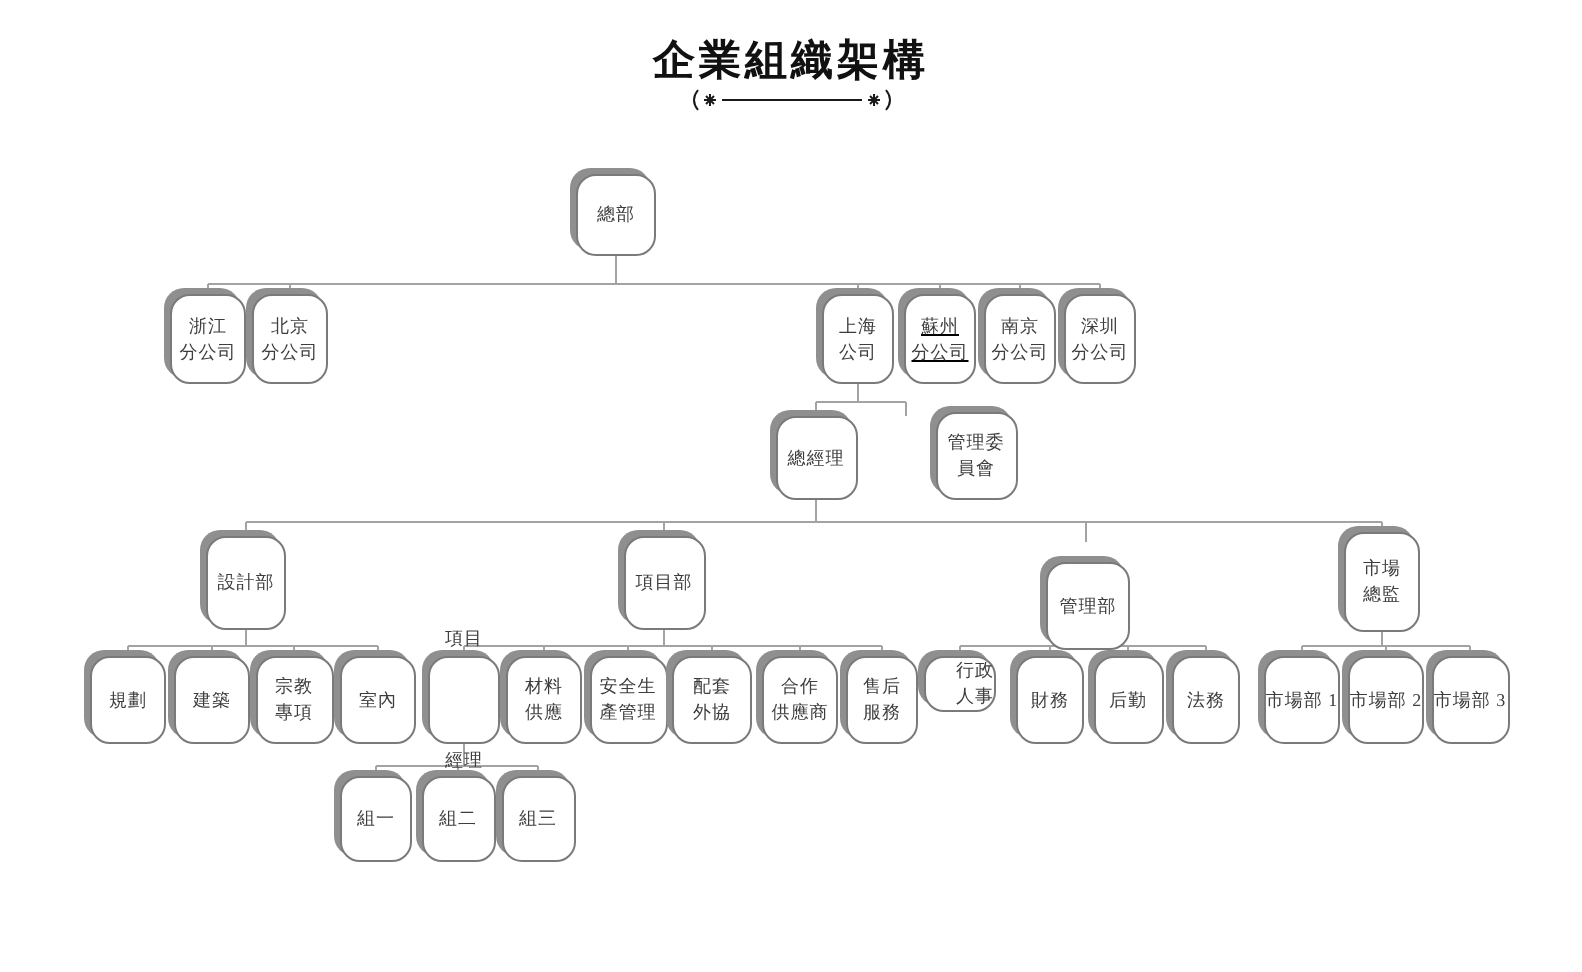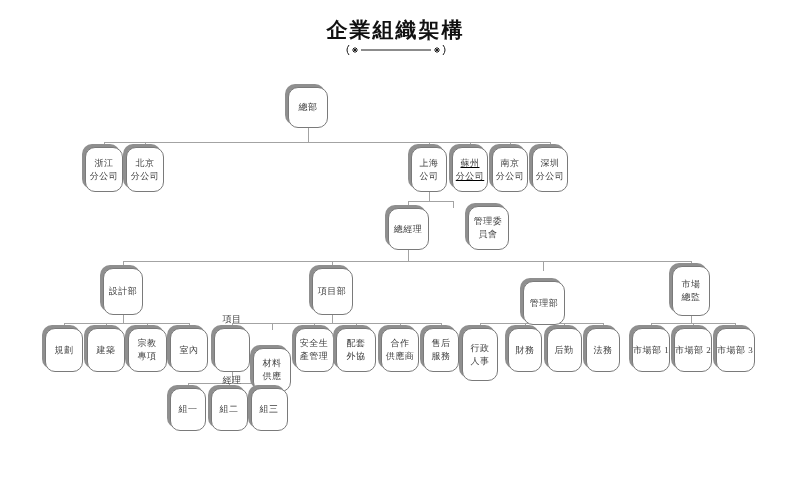--- a/index.html
+++ b/index.html
@@ -162,41 +162,41 @@
         <span class="node-line">宗教</span>
         <span class="node-line">專項</span>
       </div>
       <div class="node" style="left: 170px; top: 328px; width: 38px; height: 44px;">
         <span class="node-line">室內</span>
       </div>
       <div class="node" style="left: 214px; top: 328px; width: 36px; height: 44px; gap: 48px;">
         <span class="node-line">項目</span>
         <span class="node-line">經理</span>
       </div>
-      <div class="node" style="left: 253px; top: 328px; width: 38px; height: 44px; margin-top: 20px;">
+      <div class="node" style="left: 253px; top: 328px; width: 38px; height: 44px;">
         <span class="node-line">材料</span>
         <span class="node-line">供應</span>
       </div>
       <div class="node" style="left: 294.5px; top: 328px; width: 39px; height: 44px; text-align: center;">
         <span class="node-line">安全生</span>
         <span class="node-line">產管理</span>
       </div>
       <div class="node" style="left: 336px; top: 328px; width: 40px; height: 44px;">
         <span class="node-line">配套</span>
         <span class="node-line">外協</span>
       </div>
       <div class="node" style="left: 381px; top: 328px; width: 38px; height: 44px;">
         <span class="node-line">合作</span>
         <span class="node-line">供應商</span>
       </div>
       <div class="node" style="left: 423px; top: 328px; width: 36px; height: 44px;">
         <span class="node-line">售后</span>
         <span class="node-line">服務</span>
       </div>
-      <div class="node" style="left: 462px; top: 328px; width: 36px; height: 53px;">
+      <div class="node" style="left: 462px; top: 328px; width: 36px; height: 28px; align-items: flex-end;">
         <span class="node-line">行政</span>
         <span class="node-line">人事</span>
       </div>
       <div class="node" style="left: 508px; top: 328px; width: 34px; height: 44px;">
         <span class="node-line">財務</span>
       </div>
       <div class="node" style="left: 546.5px; top: 328px; width: 35px; height: 44px;">
         <span class="node-line">后勤</span>
       </div>
       <div class="node" style="left: 586px; top: 328px; width: 34px; height: 44px;">

